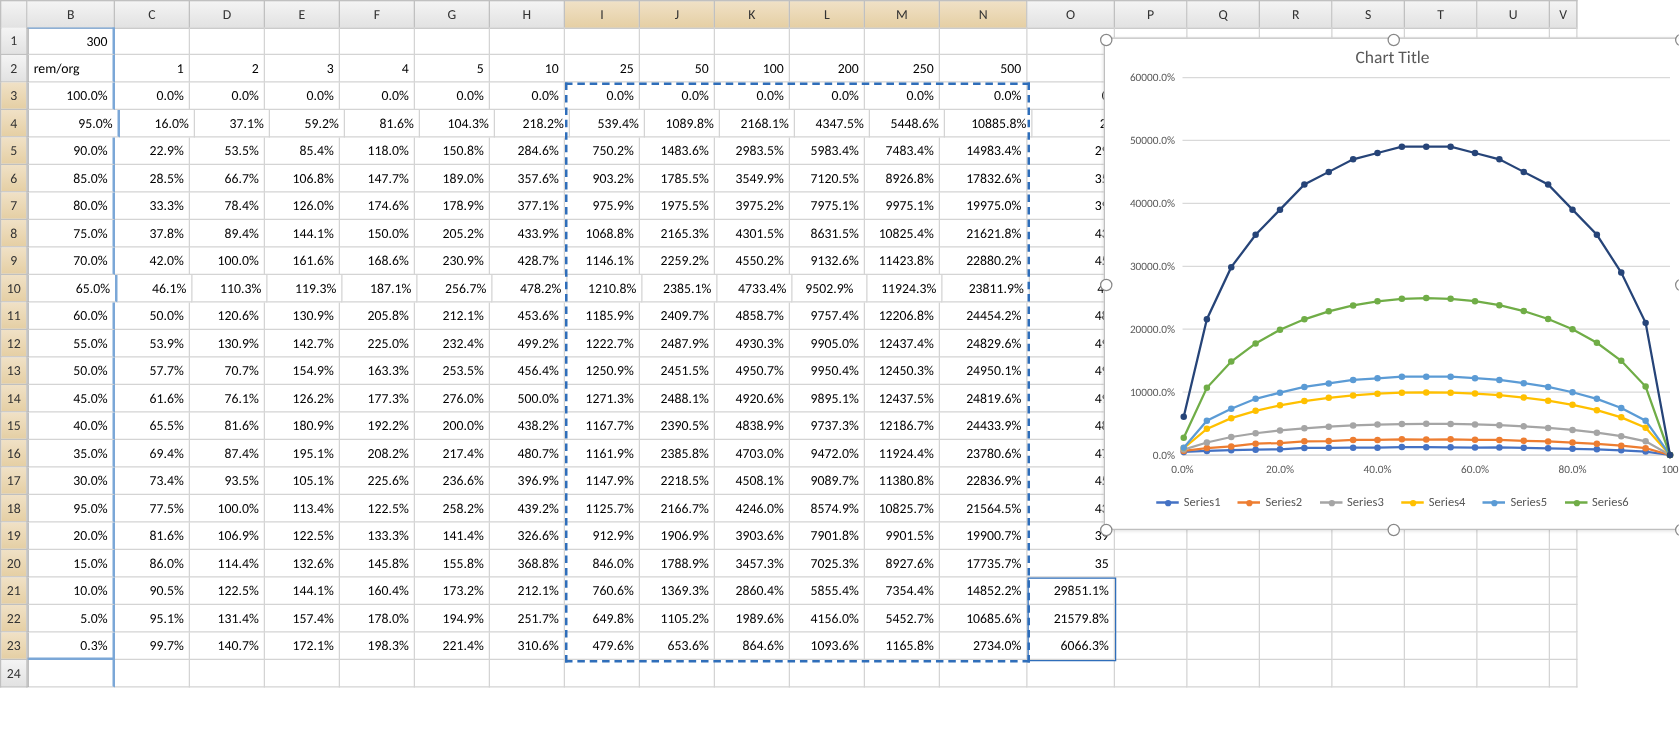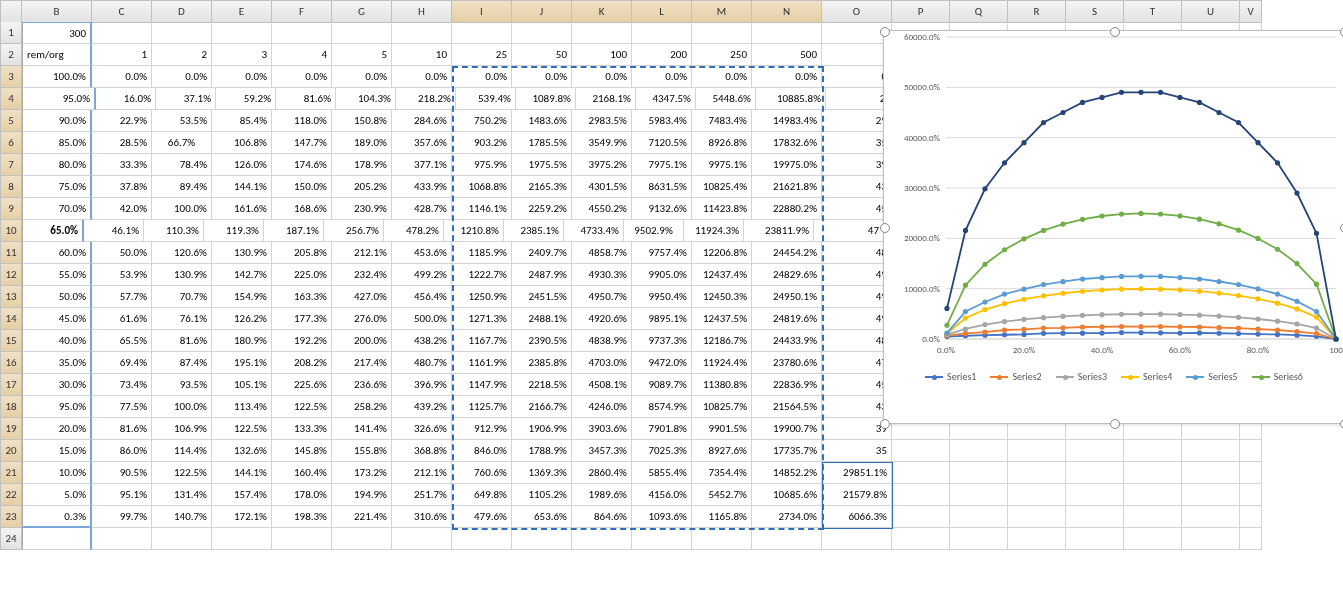--- a/index.html
+++ b/index.html
@@ -183,21 +183,21 @@
         <div class="cell col-R" style="width: 58px;"></div>
         <div class="cell col-S" style="width: 58px;"></div>
         <div class="cell col-T" style="width: 58px;"></div>
         <div class="cell col-U" style="width: 58px;"></div>
         <div class="cell col-V" style="width: 22px;"></div>
       </div>
       <div class="row row6">
         <div class="rowhdr sel">6</div>
         <div class="cell col-B" style="width: 70px;">85.0%</div>
         <div class="cell col-C" style="width: 60px;">28.5%</div>
-        <div class="cell col-D" style="width: 60px; text-align: center;">66.7%</div>
+        <div class="cell col-D" style="width: 60px;">66.7%</div>
         <div class="cell col-E" style="width: 60px;">106.8%</div>
         <div class="cell col-F" style="width: 60px;">147.7%</div>
         <div class="cell col-G" style="width: 60px;">189.0%</div>
         <div class="cell col-H" style="width: 60px;">357.6%</div>
         <div class="cell col-I" style="width: 60px;">903.2%</div>
         <div class="cell col-J" style="width: 60px;">1785.5%</div>
         <div class="cell col-K" style="width: 60px;">3549.9%</div>
         <div class="cell col-L" style="width: 60px;">7120.5%</div>
         <div class="cell col-M" style="width: 60px;">8926.8%</div>
         <div class="cell col-N" style="width: 70px;">17832.6%</div>
@@ -277,21 +277,21 @@
         <div class="cell col-P" style="width: 58px;"></div>
         <div class="cell col-Q" style="width: 58px;"></div>
         <div class="cell col-R" style="width: 58px;"></div>
         <div class="cell col-S" style="width: 58px;"></div>
         <div class="cell col-T" style="width: 58px;"></div>
         <div class="cell col-U" style="width: 58px;"></div>
         <div class="cell col-V" style="width: 22px;"></div>
       </div>
       <div class="row row10">
         <div class="rowhdr sel">10</div>
-        <div class="cell col-B" style="width: 62px; font-weight: bold;">65.0%</div>
+        <div class="cell col-B" style="width: 72px;">65.0%</div>
         <div class="cell col-C" style="width: 60px;">46.1%</div>
         <div class="cell col-D" style="width: 60px;">110.3%</div>
         <div class="cell col-E" style="width: 60px;">119.3%</div>
         <div class="cell col-F" style="width: 60px;">187.1%</div>
         <div class="cell col-G" style="width: 60px;">256.7%</div>
         <div class="cell col-H" style="width: 60px;">478.2%</div>
         <div class="cell col-I" style="width: 60px;">1210.8%</div>
         <div class="cell col-J" style="width: 60px;">2385.1%</div>
         <div class="cell col-K" style="width: 60px;">4733.4%</div>
         <div class="cell col-L" style="width: 60px; text-align: center;">9502.9%</div>
@@ -354,21 +354,21 @@
         <div class="cell col-U" style="width: 58px;"></div>
         <div class="cell col-V" style="width: 22px;"></div>
       </div>
       <div class="row row13">
         <div class="rowhdr sel">13</div>
         <div class="cell col-B" style="width: 70px;">50.0%</div>
         <div class="cell col-C" style="width: 60px;">57.7%</div>
         <div class="cell col-D" style="width: 60px;">70.7%</div>
         <div class="cell col-E" style="width: 60px;">154.9%</div>
         <div class="cell col-F" style="width: 60px;">163.3%</div>
-        <div class="cell col-G" style="width: 60px;">427.0%</div>
+        <div class="cell col-G" style="width: 60px;">253.5%</div>
         <div class="cell col-H" style="width: 60px;">456.4%</div>
         <div class="cell col-I" style="width: 60px;">1250.9%</div>
         <div class="cell col-J" style="width: 60px;">2451.5%</div>
         <div class="cell col-K" style="width: 60px;">4950.7%</div>
         <div class="cell col-L" style="width: 60px;">9950.4%</div>
         <div class="cell col-M" style="width: 60px;">12450.3%</div>
         <div class="cell col-N" style="width: 70px;">24950.1%</div>
         <div class="cell col-O" style="width: 70px;">49</div>
         <div class="cell col-P" style="width: 58px;"></div>
         <div class="cell col-Q" style="width: 58px;"></div>
@@ -641,20 +641,21 @@
         <div class="cell col-T" style="width: 58px;"></div>
         <div class="cell col-U" style="width: 58px;"></div>
         <div class="cell col-V" style="width: 22px;"></div>
       </div>
     </div>
 
 <div class="marquee" style="left: 452px; top: 66px; width: 368px; height: 460px;"></div>
 <div class="thinSel" style="left: 822px; top: 462px; width: 69px; height: 65px;"></div>
 
 <div class="chart" style="left: 883px; top: 30px; width: 460px; height: 392px;">
+  <div class="chart-title">Chart Title</div>
   <svg class="plot" width="460" height="336">
         <g class="axis">
           <line x1="62" x2="452" y1="308" y2="308" stroke="#d9d9d9"></line>
           <text x="56" y="311" text-anchor="end">0.0%</text>
           <line x1="62" x2="452" y1="257.6666666666667" y2="257.6666666666667" stroke="#d9d9d9"></line>
           <text x="56" y="260.6666666666667" text-anchor="end">10000.0%</text>
           <line x1="62" x2="452" y1="207.33333333333334" y2="207.33333333333334" stroke="#d9d9d9"></line>
           <text x="56" y="210.33333333333334" text-anchor="end">20000.0%</text>
           <line x1="62" x2="452" y1="157" y2="157" stroke="#d9d9d9"></line>
           <text x="56" y="160" text-anchor="end">30000.0%</text>

